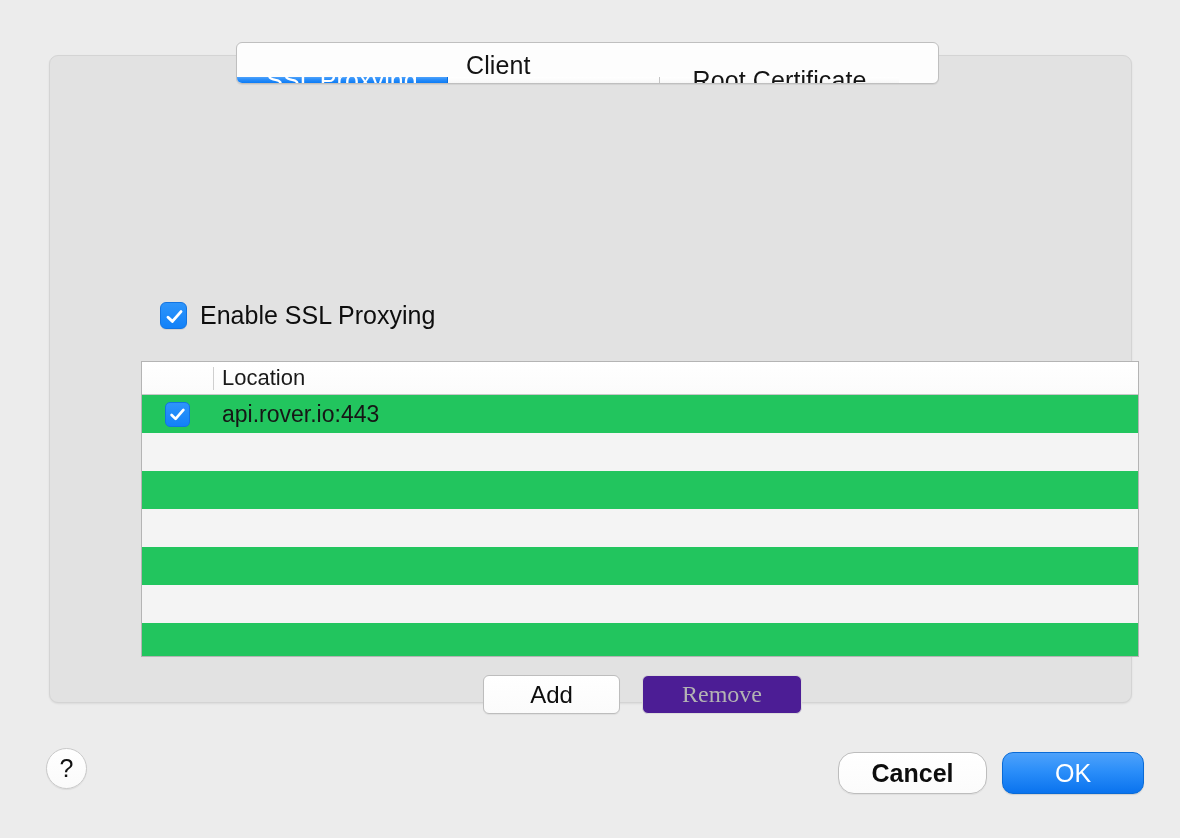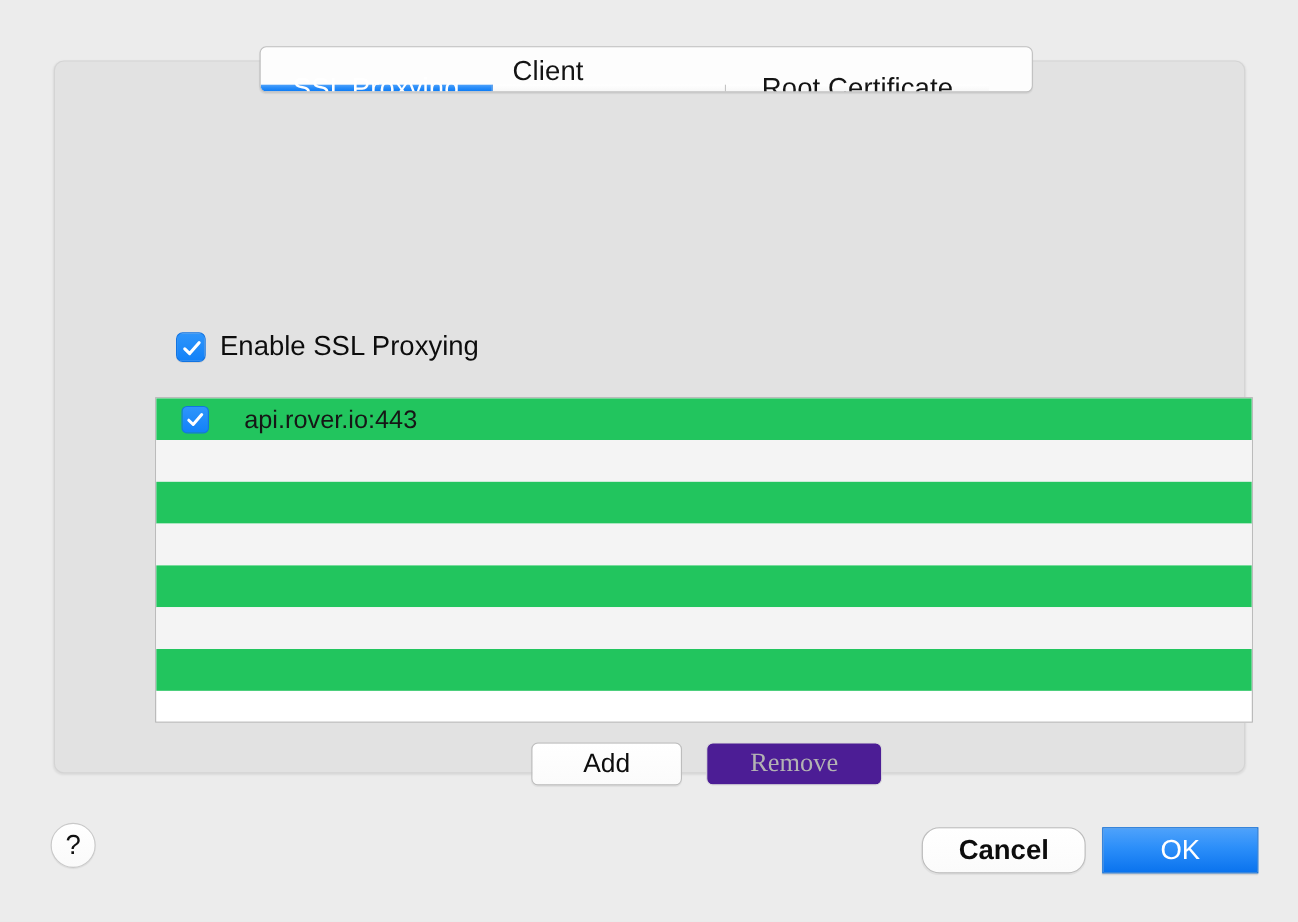--- a/index.html
+++ b/index.html
@@ -187,21 +187,21 @@
     background: linear-gradient(to bottom, #ffffff 0%, #fbfbfb 100%);
     border: 1px solid #bdbdbd;
     display: flex; align-items: center; justify-content: center;
     font-size: 25px; color: #0d0d0d;
     box-shadow: 0 1px 1px rgba(0,0,0,0.06);
     cursor: default;
     font-weight: bold;
   }
   .btn-ok {
     width: 142px; height: 42px;
-    border-radius: 0;
+    border-radius: 11px;
     background: linear-gradient(to bottom, #4ea2fb 0%, #2b8ef9 45%, #0a73ee 100%);
     border: 1px solid #0a6bd6;
     display: flex; align-items: center; justify-content: center;
     font-size: 25px; color: #ffffff;
     box-shadow: 0 1px 1px rgba(0,0,0,0.12);
     cursor: default;
   }
 </style>
 </head>
 <body>
@@ -214,20 +214,25 @@
     <div class="enable-row">
       <span class="cb">
         <svg width="21" height="21" viewBox="0 0 21 21" aria-hidden="true">
           <path d="M4 11.2 L8.4 15.4 L17 5.6" stroke="#ffffff" stroke-width="2.9" fill="none" stroke-linecap="round" stroke-linejoin="round"></path>
         </svg>
       </span>
       <span class="enable-label">Enable SSL Proxying</span>
     </div>
 
     <div class="table">
+      <div class="thead">
+        <div class="th-check"></div>
+        <div class="th-sep"></div>
+        <div class="th-location">Location</div>
+      </div>
       <div class="tbody">
 
         <div class="trow">
           <div class="row-check">
             <span class="cb-sm">
               <svg width="19" height="19" viewBox="0 0 19 19" aria-hidden="true">
                 <path d="M3.6 10 L7.6 13.9 L15.4 4.9" stroke="#ffffff" stroke-width="2.7" fill="none" stroke-linecap="round" stroke-linejoin="round"></path>
               </svg>
             </span>
           </div>

